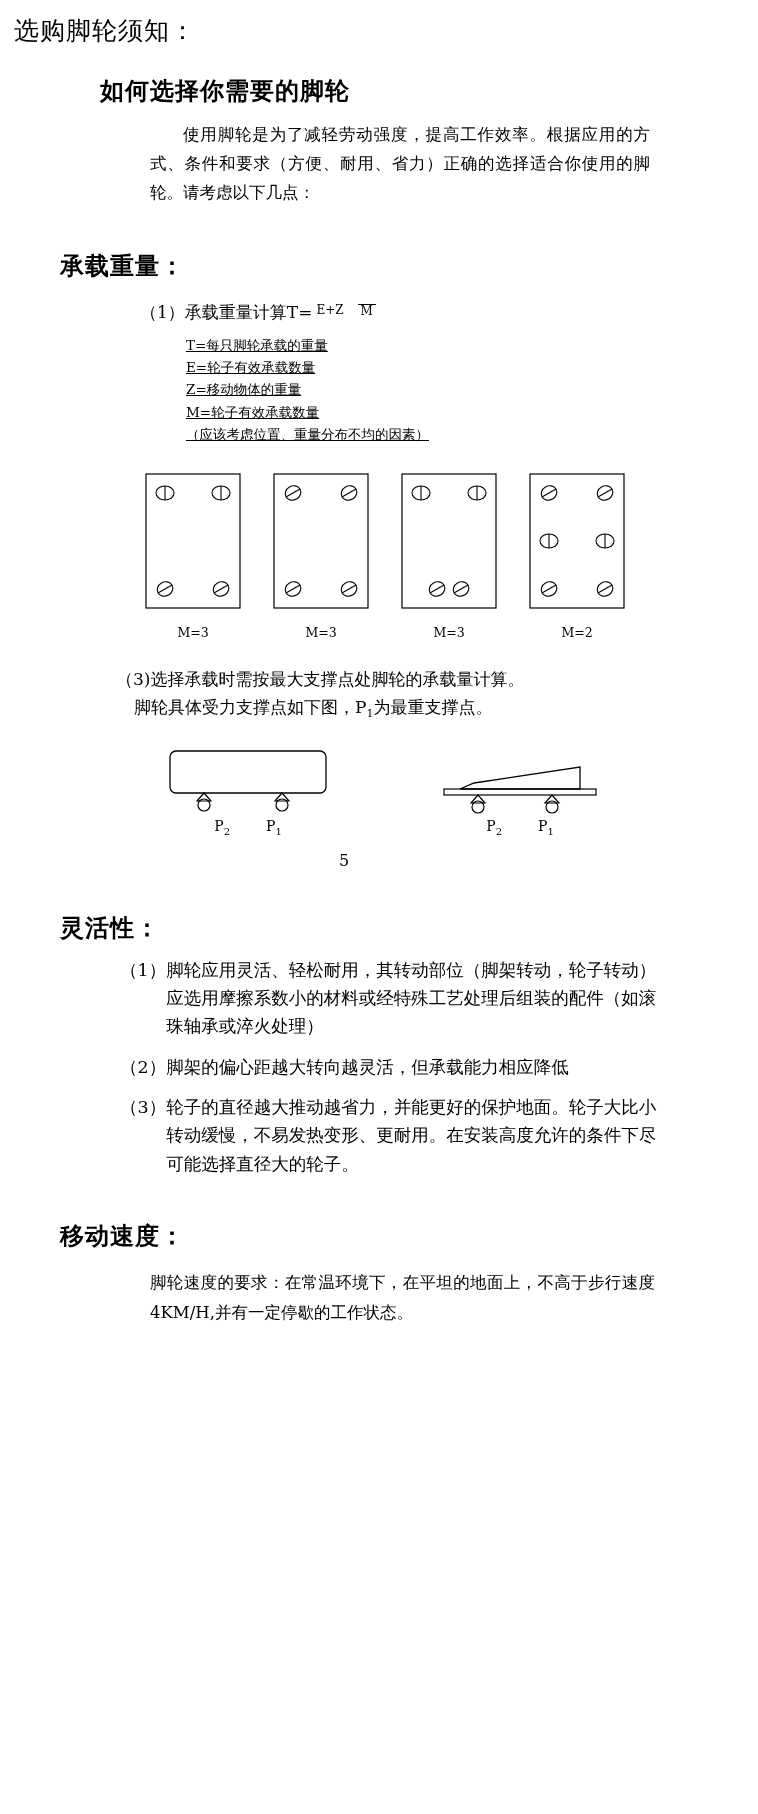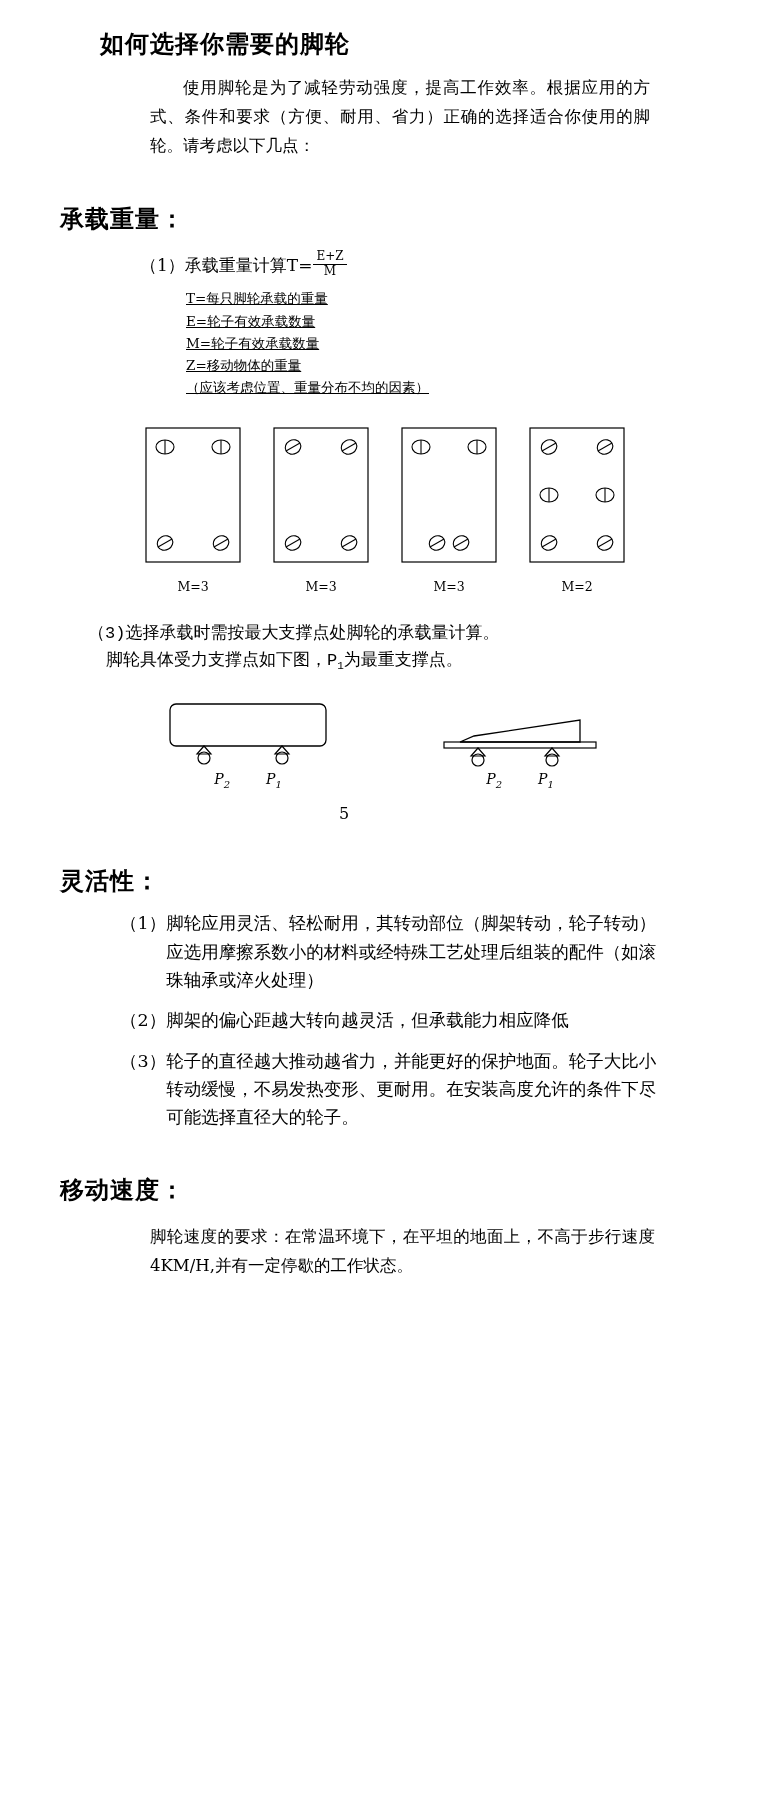--- a/index.html
+++ b/index.html
@@ -56,28 +56,29 @@
     line-height: 1.6;
   }
 
   .formula-wrap {
     display: inline-flex;
     align-items: center;
     vertical-align: middle;
   }
   .frac {
     display: inline-flex;
-    flex-direction: column;
+    flex-direction: row;
     align-items: center;
     vertical-align: middle;
     font-size: 12px;
     line-height: 1.15;
     margin-left: 1px;
     position: relative;
     top: -1px;
+    gap: 11px;
   }
   .frac .num {
     padding: 0 3px;
   }
   .frac .den {
     border-top: 1px solid #000;
     padding: 0 3px;
     width: 100%;
     text-align: center;
     box-sizing: border-box;
@@ -108,41 +109,39 @@
   }
   .fig-caption {
     font-size: 12.5px;
     margin-top: 14px;
     font-family: "DejaVu Serif", serif;
   }
 
   .para-block {
     font-size: 17px;
     line-height: 1.62;
-    margin: 26px 0 0 88px;
+    margin: 26px 0 0 116px;
     width: 505px;
-    font-family: Liberation Mono, monospace;
   }
   .para-block .cont {
     display: block;
     margin-left: 18px;
   }
   sub.small {
     font-size: 11px;
   }
 
   .support-row {
     margin: 22px 0 0 0;
     display: flex;
     justify-content: center;
     gap: 92px;
     width: 758px;
     box-sizing: border-box;
     padding-left: 10px;
-    font-style: italic;
   }
   .support-unit {
     display: flex;
     flex-direction: column;
     align-items: center;
   }
   .p-labels {
     display: flex;
     gap: 36px;
     font-size: 14px;
@@ -181,42 +180,43 @@
     margin: 16px 0 0 150px;
     width: 505px;
     text-align: justify;
   }
 </style>
 </head>
 <body>
 
 <div class="page">
 
+  <h1 class="title-main">选购脚轮须知：</h1>
 
   <h2 class="h2">如何选择你需要的脚轮</h2>
 
   <p class="intro">使用脚轮是为了减轻劳动强度，提高工作效率。根据应用的方式、条件和要求（方便、耐用、省力）正确的选择适合你使用的脚轮。请考虑以下几点：</p>
 
   <h2 class="section-head">承载重量：</h2>
 
   <div class="item-line">
     <span class="formula-wrap">
       <span>（1）承载重量计算T=</span>
       <span class="frac">
         <span class="num">E+Z</span>
         <span class="den">M</span>
       </span>
     </span>
   </div>
 
   <div class="defs">
     <div>T=每只脚轮承载的重量</div>
     <div>E=轮子有效承载数量</div>
+    <div>Z=移动物体的重量</div>
     <div>M=轮子有效承载数量</div>
-    <div>Z=移动物体的重量</div>
     <div class="indent">（应该考虑位置、重量分布不均的因素）</div>
   </div>
 
 
   <div class="figs-row">
 
     <div class="fig-box">
       <svg width="100" height="140" viewBox="0 0 100 140">
         <rect x="3" y="3" width="94" height="134" fill="none" stroke="#000" stroke-width="1.2"></rect>
         <g stroke="#000" fill="none" stroke-width="1.1">

